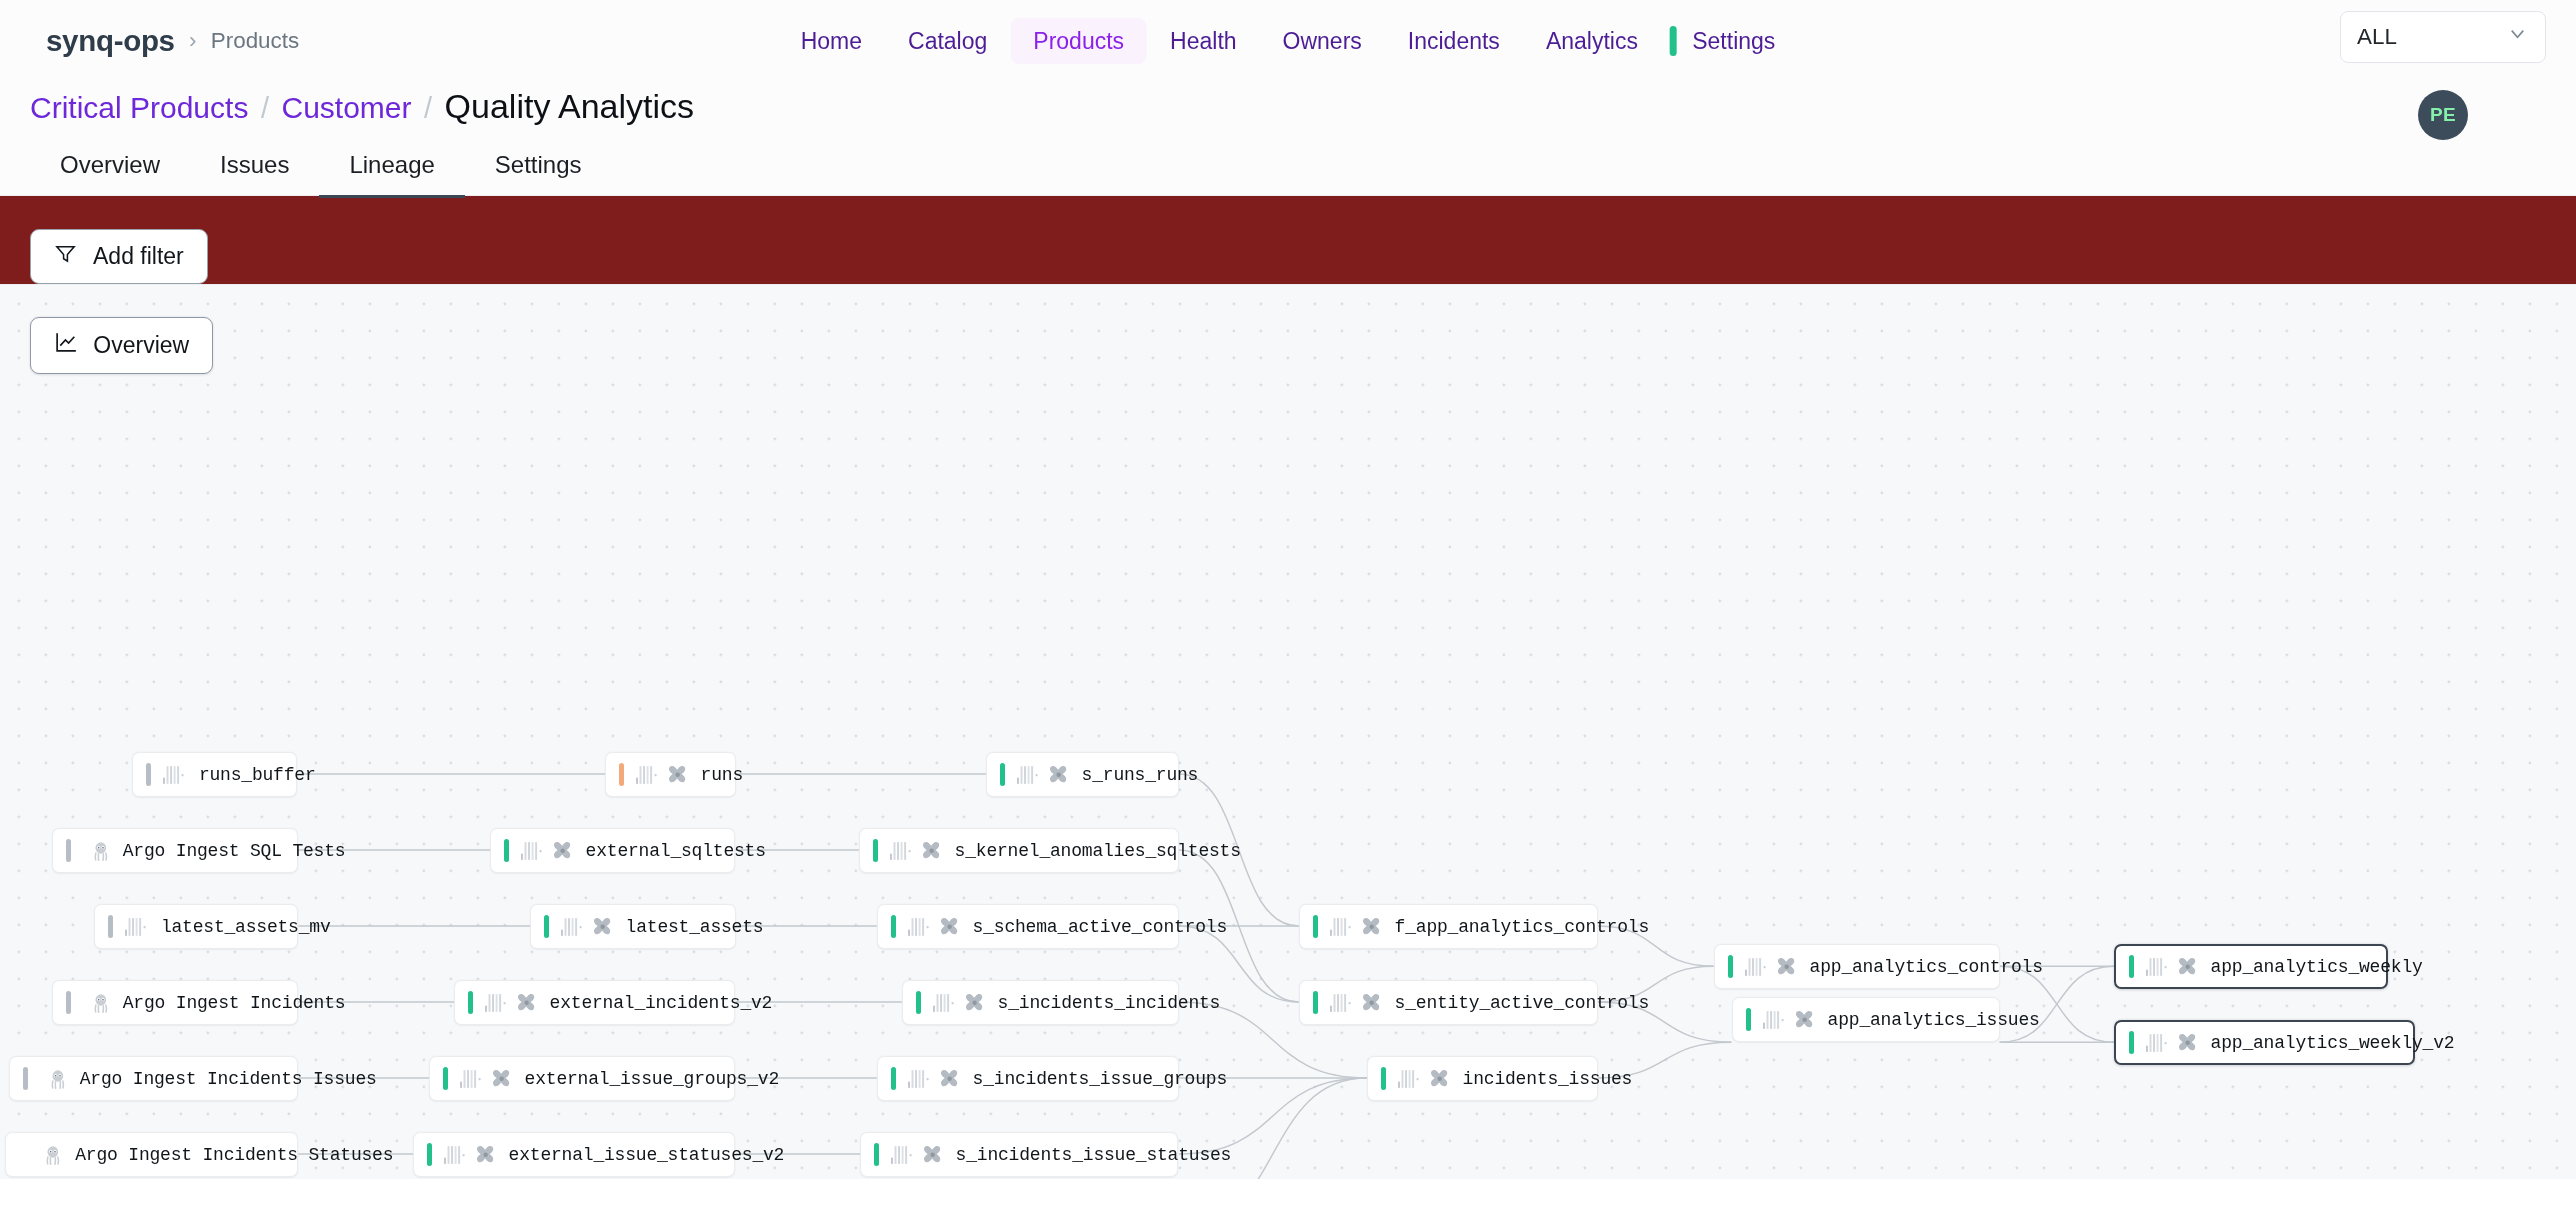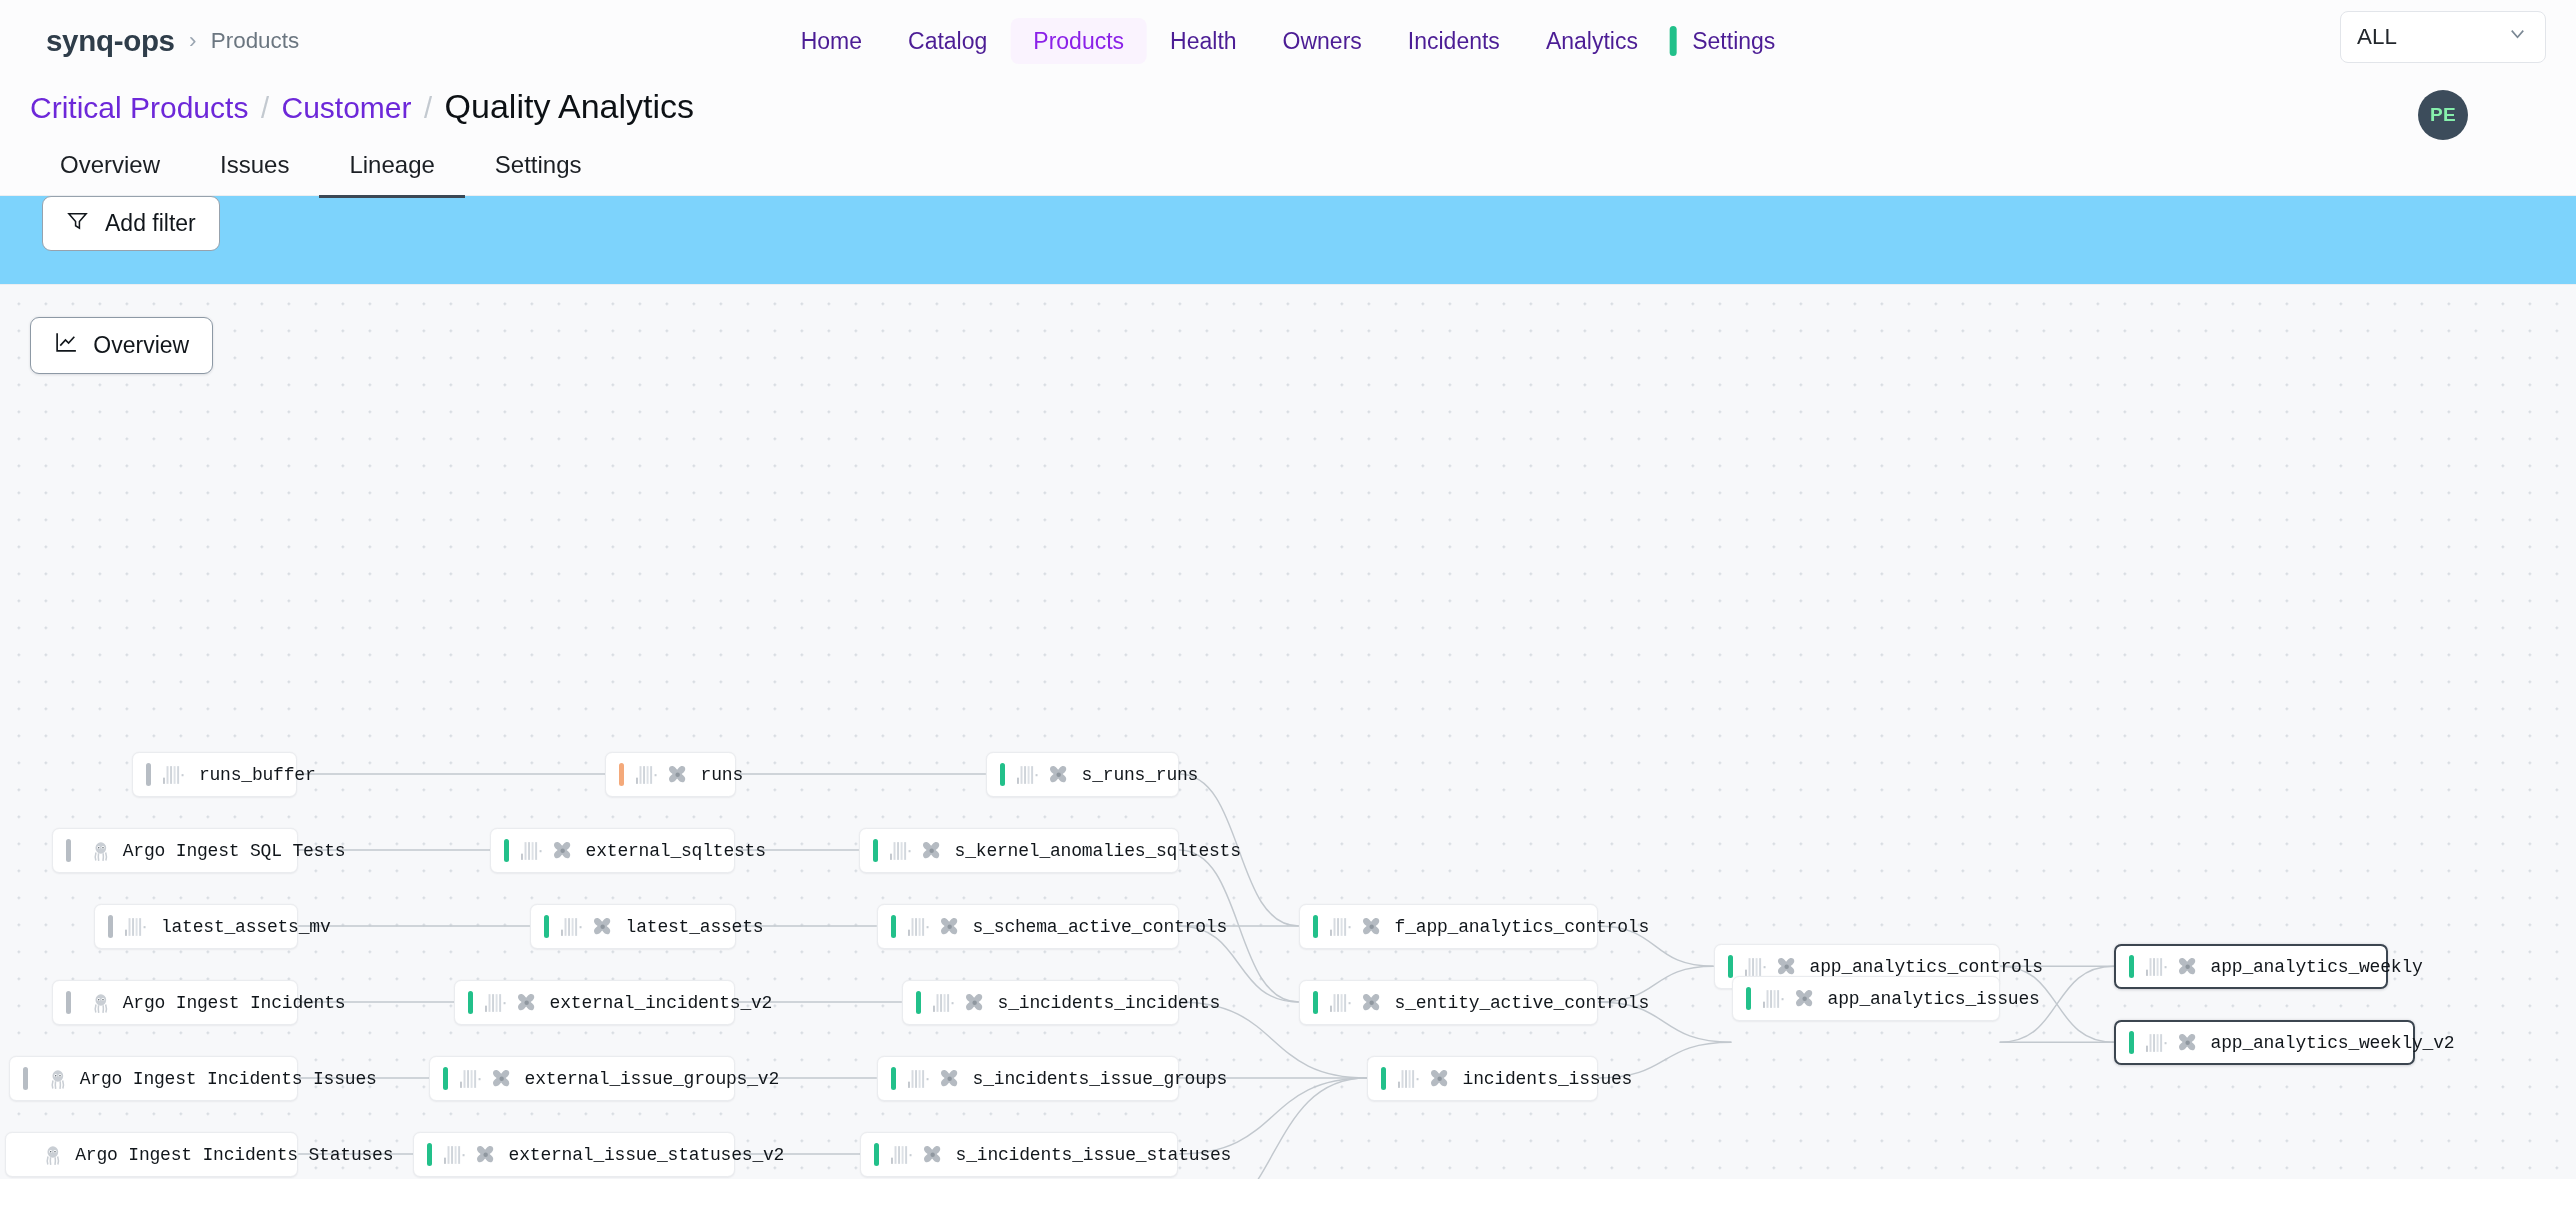--- a/index.html
+++ b/index.html
@@ -81,22 +81,22 @@
   .tab {
     font-size: 24px; color: #1b1f24;
     padding: 0 30px 16px 30px;
     border-bottom: 3.6px solid transparent;
     margin-bottom: -2.7px;
   }
   .tab.active { border-bottom-color: #3b4754; }
 
   
   .filterbar {
-    height: 89px; display: flex; align-items: flex-start;
-    padding: 0 42px; background: #7dd3fc;
+    height: 89px; display: flex; align-items: flex-end;
+    padding: 0 30px; background: #7f1d1d;
     border-bottom: 1.8px solid #eceef1;
   }
   .btn-outline {
     height: 55px; display: inline-flex; align-items: center; gap: 16px;
     padding: 0 23px; border: 1.3px solid #97a2ad; border-radius: 9px;
     background: #fff; font-size: 23px; color: #11161b;
   }
 
   
   .canvas {
@@ -667,21 +667,21 @@
           </svg>
         </span>
         <span>
           <svg class="typeicon" width="21.5" height="21.5" viewBox="0 0 24 24">
             <path fill="#b5bbc2" d="M3.2 3.2c1.6-1.6 4.4-1.2 6.2 .9l1.9 2.2 1.9-2.2c1.8-2.1 4.6-2.5 6.2-.9 1.6 1.6 1.2 4.4-.9 6.2l-2.2 1.9 2.2 1.9c2.1 1.8 2.5 4.6 .9 6.2-1.6 1.6-4.4 1.2-6.2-.9l-1.9-2.2-1.9 2.2c-1.8 2.1-4.6 2.5-6.2 .9-1.6-1.6-1.2-4.4 .9-6.2l2.2-1.9-2.2-1.9C2 7.6 1.6 4.8 3.2 3.2z"></path>
             <circle cx="11.9" cy="11.9" r="2.5" fill="#8f979f"></circle>
           </svg>
         </span>
         <span class="label">app_analytics_controls</span>
       </div>
-      <div class="node" style="left: 1732px; top: 691px; width: 268px;">
+      <div class="node" style="left: 1732px; top: 712px; width: 268px;">
         <span class="statusbar" style="background:#22c08a"></span>
         <span>
           <svg class="barcode" width="23" height="18" viewBox="0 0 26 20">
             <rect x="0" y="13" width="2.2" height="7" fill="#c3c8ce"></rect>
             <rect x="4" y="0" width="2.2" height="20" fill="#d7dbe0"></rect>
             <rect x="8" y="0" width="2.2" height="20" fill="#cfd4da"></rect>
             <rect x="12" y="0" width="2.2" height="20" fill="#dde1e6"></rect>
             <rect x="16" y="0" width="2.2" height="20" fill="#d2d7dd"></rect>
             <rect x="21" y="9" width="2.2" height="2.4" fill="#c8ced4"></rect>
           </svg>

